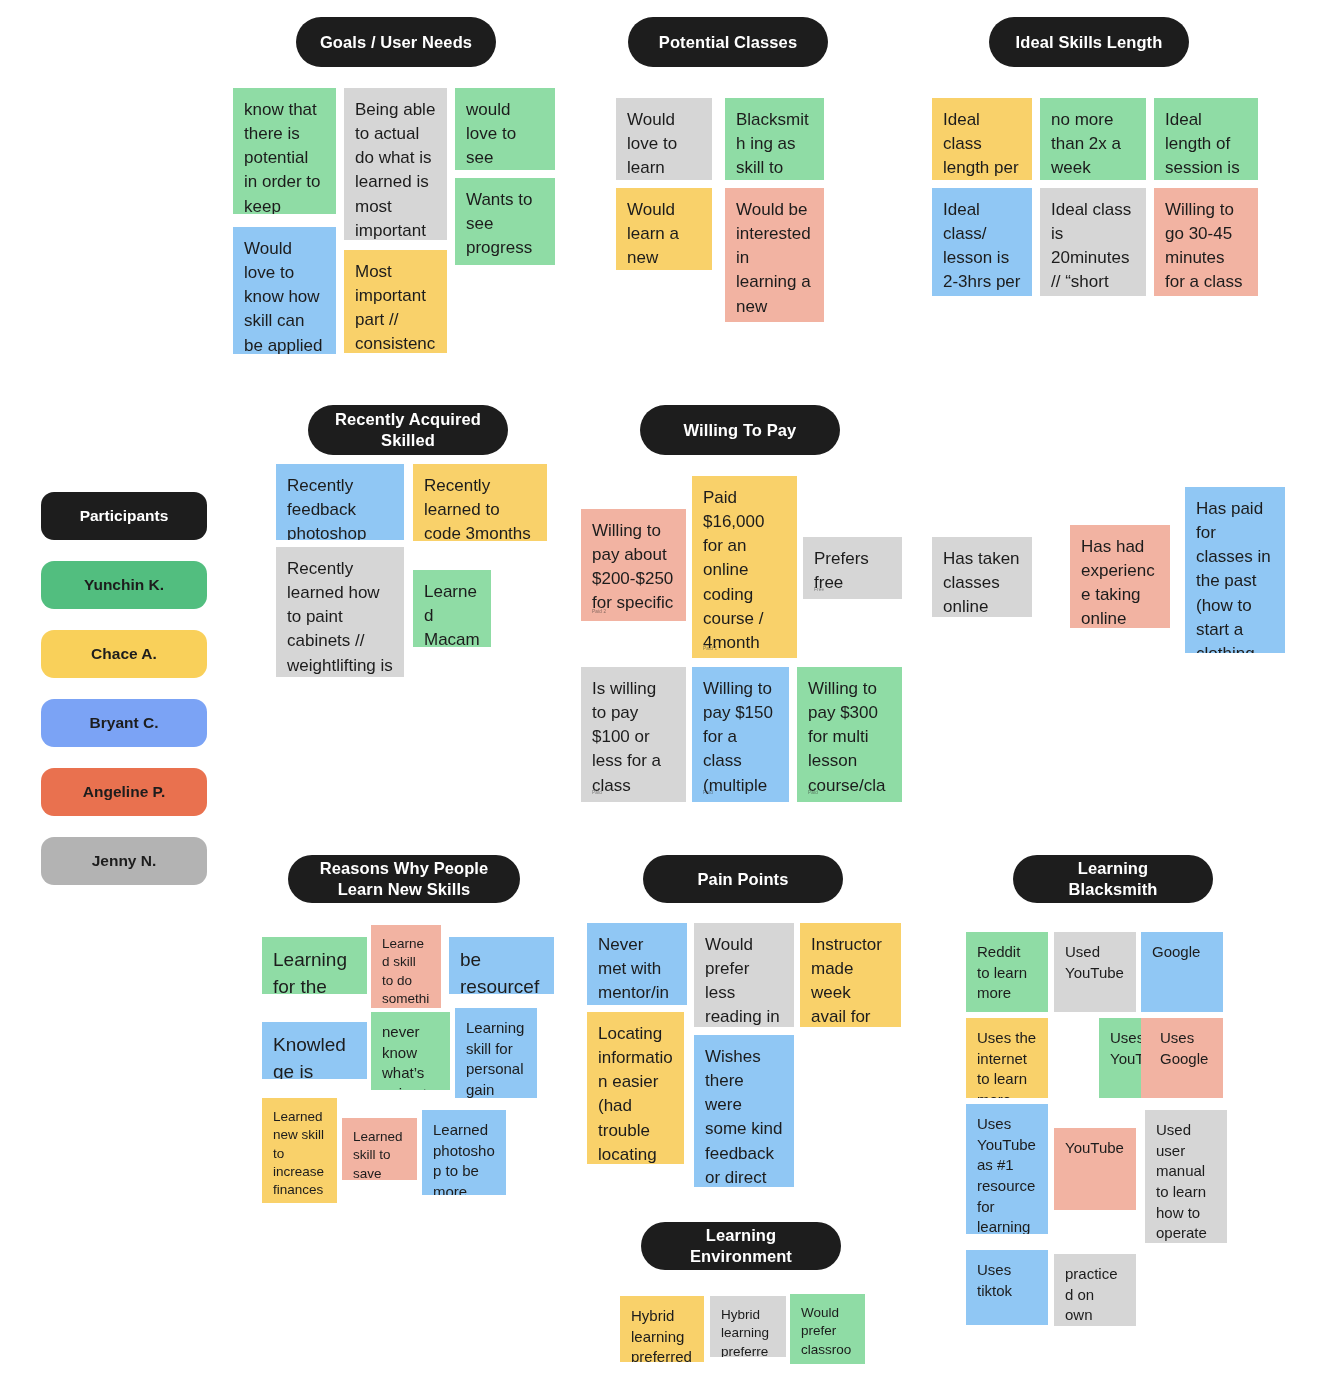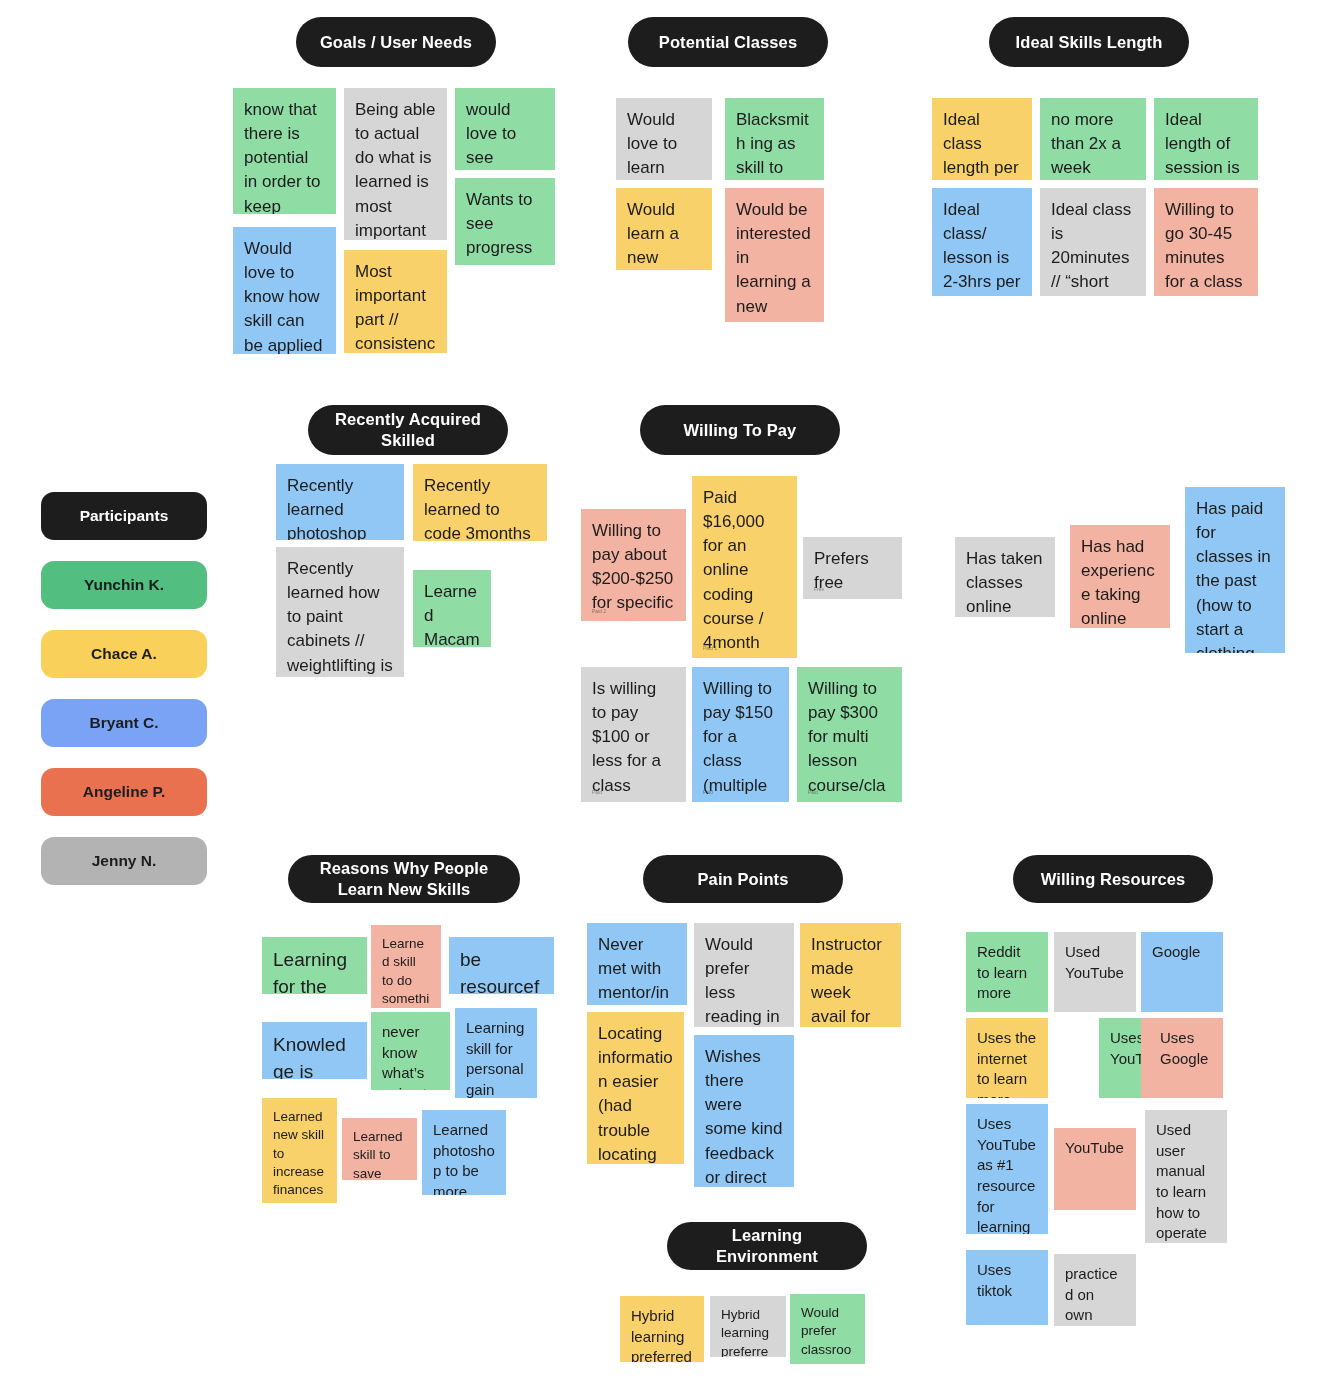--- a/index.html
+++ b/index.html
@@ -91,59 +91,59 @@
     <div class="note" style="left: 616px; top: 188px; width: 96px; height: 82px; background: rgb(249, 209, 106);"><span>Would learn a new language</span></div>
     <div class="note" style="left: 725px; top: 188px; width: 99px; height: 134px; background: rgb(242, 179, 162);"><span>Would be interested in learning a new language</span></div>
     <div class="cluster-label" style="left: 989px; top: 17px; width: 200px; height: 50px;">Ideal Skills Length</div>
     <div class="note" style="left: 932px; top: 98px; width: 100px; height: 82px; background: rgb(249, 209, 106);"><span>Ideal class length per day 5-6hrs</span></div>
     <div class="note" style="left: 1040px; top: 98px; width: 106px; height: 82px; background: rgb(143, 220, 165);"><span>no more than 2x a week</span></div>
     <div class="note" style="left: 1154px; top: 98px; width: 104px; height: 82px; background: rgb(143, 220, 165);"><span>Ideal length of session is 2-3hrs</span></div>
     <div class="note" style="left: 932px; top: 188px; width: 100px; height: 108px; background: rgb(144, 199, 244);"><span>Ideal class/ lesson is 2-3hrs per class</span></div>
     <div class="note" style="left: 1040px; top: 188px; width: 106px; height: 108px; background: rgb(214, 214, 214);"><span>Ideal class is 20minutes // “short and sweet”</span></div>
     <div class="note" style="left: 1154px; top: 188px; width: 104px; height: 108px; background: rgb(242, 179, 162);"><span>Willing to go 30-45 minutes for a class</span></div>
     <div class="cluster-label" style="left: 308px; top: 405px; width: 200px; height: 50px;">Recently Acquired Skilled</div>
-    <div class="note" style="left: 276px; top: 464px; width: 128px; height: 76px; background: rgb(144, 199, 244);"><span>Recently learned photoshop</span></div>
+    <div class="note" style="left: 276px; top: 464px; width: 128px; height: 76px; background: rgb(144, 199, 244);"><span>Recently feedback photoshop</span></div>
     <div class="note" style="left: 413px; top: 464px; width: 134px; height: 77px; background: rgb(249, 209, 106);"><span>Recently learned to code 3months ago</span></div>
     <div class="note" style="left: 276px; top: 547px; width: 128px; height: 130px; background: rgb(214, 214, 214);"><span>Recently learned how to paint cabinets // weightlifting is hobby</span></div>
     <div class="note" style="left: 413px; top: 570px; width: 78px; height: 77px; background: rgb(143, 220, 165);"><span>Learned Macame recently</span></div>
     <div class="cluster-label" style="left: 640px; top: 405px; width: 200px; height: 50px;">Willing To Pay</div>
     <div class="note" style="left: 581px; top: 509px; width: 105px; height: 112px; background: rgb(242, 179, 162);"><span>Willing to pay about $200-$250 for specific skill</span><span class="tag">Paid 2</span></div>
     <div class="note" style="left: 692px; top: 476px; width: 105px; height: 182px; background: rgb(249, 209, 106);"><span>Paid $16,000 for an online coding course / 4month course</span><span class="tag">Paid 1</span></div>
     <div class="note" style="left: 803px; top: 537px; width: 99px; height: 62px; background: rgb(214, 214, 214);"><span>Prefers free classes</span><span class="tag">Free</span></div>
     <div class="note" style="left: 581px; top: 667px; width: 105px; height: 135px; background: rgb(214, 214, 214);"><span>Is willing to pay $100 or less for a class</span><span class="tag">Paid</span></div>
     <div class="note" style="left: 692px; top: 667px; width: 97px; height: 135px; background: rgb(144, 199, 244);"><span>Willing to pay $150 for a class (multiple lessons)</span><span class="tag">Paid</span></div>
     <div class="note" style="left: 797px; top: 667px; width: 105px; height: 135px; background: rgb(143, 220, 165);"><span>Willing to pay $300 for multi lesson course/class</span><span class="tag">Paid</span></div>
-    <div class="note" style="left: 955px; top: 537px; width: 100px; height: 80px; background: rgb(214, 214, 214);"><span>Has taken classes online</span></div>
+    <div class="note" style="left: 932px; top: 537px; width: 100px; height: 80px; background: rgb(214, 214, 214);"><span>Has taken classes online</span></div>
     <div class="note" style="left: 1070px; top: 525px; width: 100px; height: 103px; background: rgb(242, 179, 162);"><span>Has had experience taking online classes</span></div>
     <div class="note" style="left: 1185px; top: 487px; width: 100px; height: 166px; background: rgb(144, 199, 244);"><span>Has paid for classes in the past (how to start a clothing brand)</span></div>
     <div class="cluster-label" style="left: 288px; top: 855px; width: 232px; height: 48px;">Reasons Why People Learn New Skills</div>
     <div class="note lg" style="left: 262px; top: 937px; width: 105px; height: 57px; background: rgb(143, 220, 165);"><span>Learning for the feel</span></div>
     <div class="note sm" style="left: 371px; top: 925px; width: 70px; height: 83px; background: rgb(242, 179, 162);"><span>Learned skill to do something for someone else</span></div>
     <div class="note lg" style="left: 449px; top: 937px; width: 105px; height: 57px; background: rgb(144, 199, 244);"><span>be resourceful</span></div>
     <div class="note lg" style="left: 262px; top: 1022px; width: 105px; height: 57px; background: rgb(144, 199, 244);"><span>Knowledge is power</span></div>
     <div class="note md" style="left: 371px; top: 1012px; width: 79px; height: 78px; background: rgb(143, 220, 165);"><span>never know what’s going to come in handy</span></div>
     <div class="note md" style="left: 455px; top: 1008px; width: 82px; height: 90px; background: rgb(144, 199, 244);"><span>Learning skill for personal gain</span></div>
     <div class="note sm" style="left: 262px; top: 1098px; width: 75px; height: 105px; background: rgb(249, 209, 106);"><span>Learned new skill to increase finances and enter new job market</span></div>
     <div class="note sm" style="left: 342px; top: 1118px; width: 75px; height: 62px; background: rgb(242, 179, 162);"><span>Learned skill to save money</span></div>
     <div class="note md" style="left: 422px; top: 1110px; width: 84px; height: 85px; background: rgb(144, 199, 244);"><span>Learned photoshop to be more well rounded</span></div>
     <div class="cluster-label" style="left: 643px; top: 855px; width: 200px; height: 48px;">Pain Points</div>
     <div class="note" style="left: 587px; top: 923px; width: 100px; height: 82px; background: rgb(144, 199, 244);"><span>Never met with mentor/instructor</span></div>
     <div class="note" style="left: 694px; top: 923px; width: 100px; height: 104px; background: rgb(214, 214, 214);"><span>Would prefer less reading in online class</span></div>
     <div class="note" style="left: 800px; top: 923px; width: 101px; height: 104px; background: rgb(249, 209, 106);"><span>Instructor made week avail for viewing</span></div>
     <div class="note" style="left: 587px; top: 1012px; width: 97px; height: 152px; background: rgb(249, 209, 106);"><span>Locating information easier (had trouble locating attendance)</span></div>
     <div class="note" style="left: 694px; top: 1035px; width: 100px; height: 152px; background: rgb(144, 199, 244);"><span>Wishes there were some kind feedback or direct contact</span></div>
-    <div class="cluster-label" style="left: 1013px; top: 855px; width: 200px; height: 48px;">Willing Resources</div>
+    <div class="cluster-label" style="left: 1013px; top: 855px; width: 200px; height: 48px;">Learning Blacksmith</div>
     <div class="note md" style="left: 966px; top: 932px; width: 82px; height: 80px; background: rgb(143, 220, 165);"><span>Reddit to learn more</span></div>
     <div class="note md" style="left: 1054px; top: 932px; width: 82px; height: 80px; background: rgb(214, 214, 214);"><span>Used YouTube</span></div>
     <div class="note md" style="left: 1141px; top: 932px; width: 82px; height: 80px; background: rgb(144, 199, 244);"><span>Google</span></div>
     <div class="note md" style="left: 966px; top: 1018px; width: 82px; height: 80px; background: rgb(249, 209, 106);"><span>Uses the internet to learn more</span></div>
     <div class="note md" style="left: 1054px; top: 1018px; width: 82px; height: 80px; background: rgb(143, 220, 165); margin-left: 45px;"><span>Uses YouTube</span></div>
     <div class="note md" style="left: 1141px; top: 1018px; width: 82px; height: 80px; background: rgb(242, 179, 162); padding-left: 19px;"><span>Uses Google</span></div>
     <div class="note md" style="left: 966px; top: 1104px; width: 82px; height: 130px; background: rgb(144, 199, 244);"><span>Uses YouTube as #1 resource for learning</span></div>
     <div class="note md" style="left: 1054px; top: 1128px; width: 82px; height: 82px; background: rgb(242, 179, 162);"><span>YouTube</span></div>
     <div class="note md" style="left: 1145px; top: 1110px; width: 82px; height: 133px; background: rgb(214, 214, 214);"><span>Used user manual to learn how to operate paint spray gun</span></div>
     <div class="note md" style="left: 966px; top: 1250px; width: 82px; height: 75px; background: rgb(144, 199, 244);"><span>Uses tiktok</span></div>
     <div class="note md" style="left: 1054px; top: 1254px; width: 82px; height: 72px; background: rgb(214, 214, 214);"><span>practiced on own</span></div>
-    <div class="cluster-label" style="left: 667px; top: 1222px; width: 200px; height: 48px;">Learning Environment</div>
+    <div class="cluster-label" style="left: 641px; top: 1222px; width: 200px; height: 48px;">Learning Environment</div>
     <div class="note md" style="left: 620px; top: 1296px; width: 84px; height: 66px; background: rgb(249, 209, 106);"><span>Hybrid learning preferred</span></div>
     <div class="note sm" style="left: 710px; top: 1296px; width: 76px; height: 61px; background: rgb(214, 214, 214);"><span>Hybrid learning preferred</span></div>
     <div class="note sm" style="left: 790px; top: 1294px; width: 75px; height: 70px; background: rgb(143, 220, 165);"><span>Would prefer classroom setting 15-20 ppl</span></div>
   </div>
 
 </body></html>

